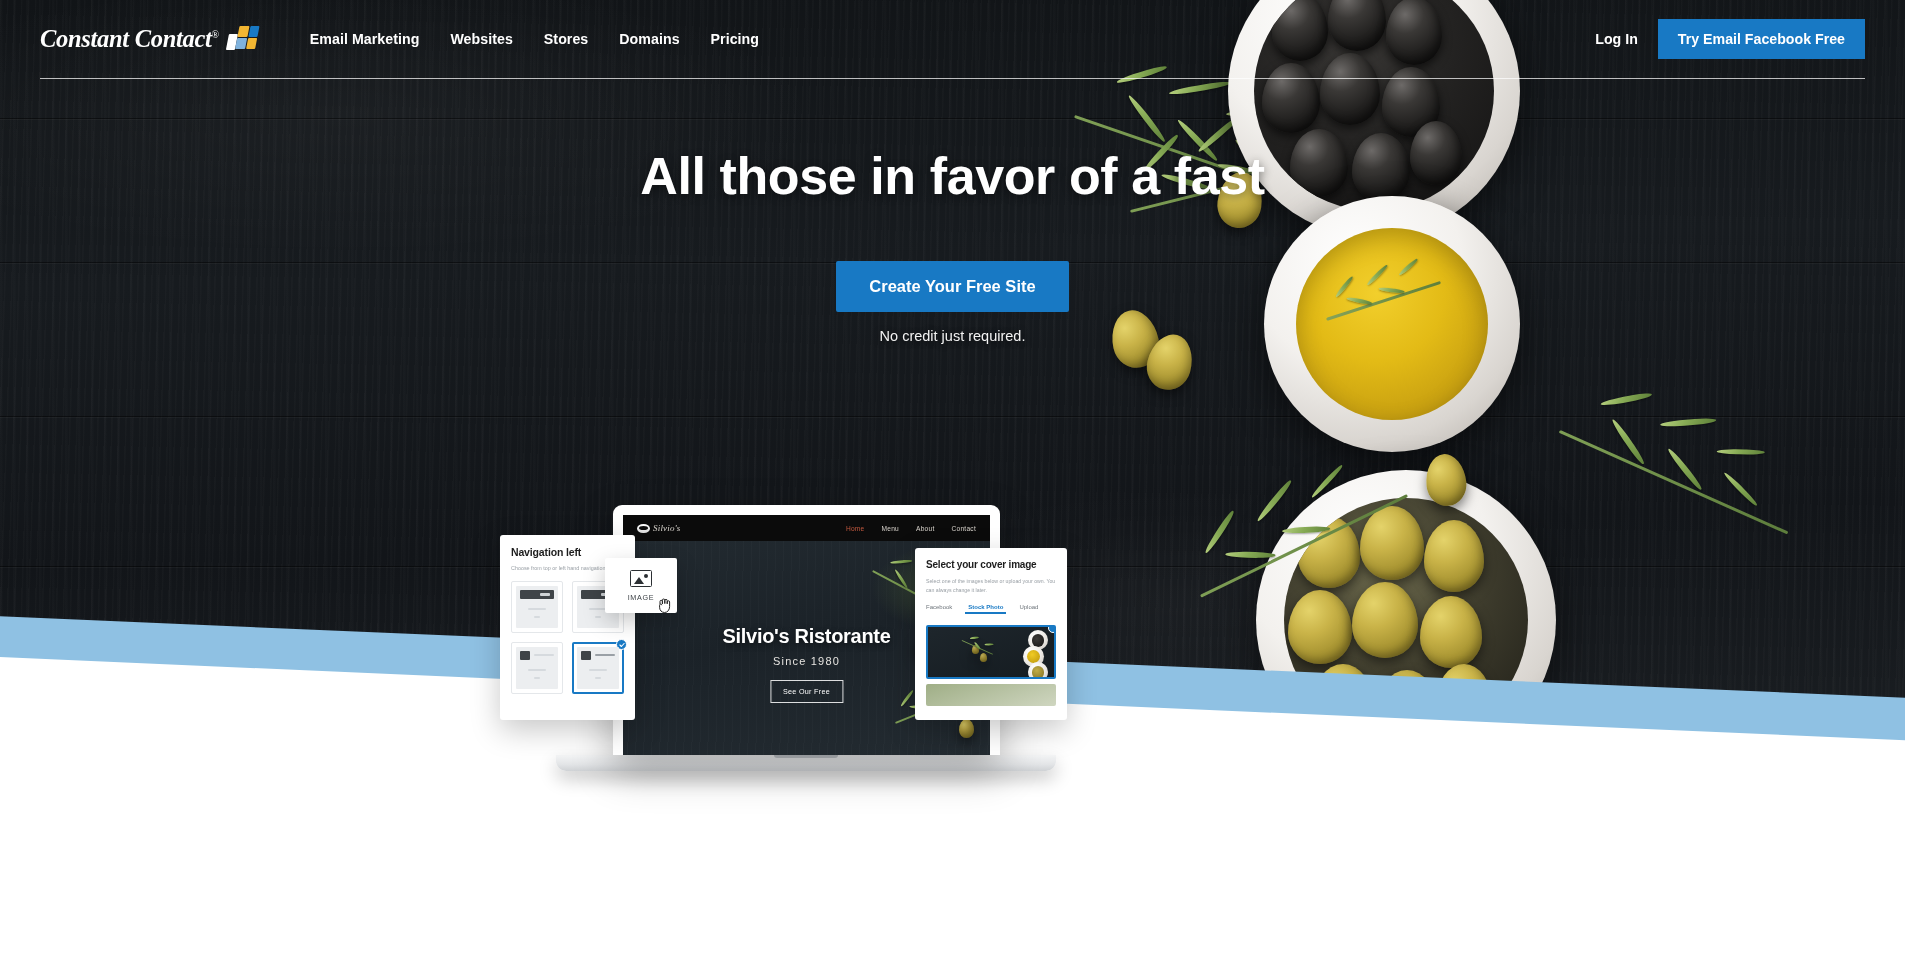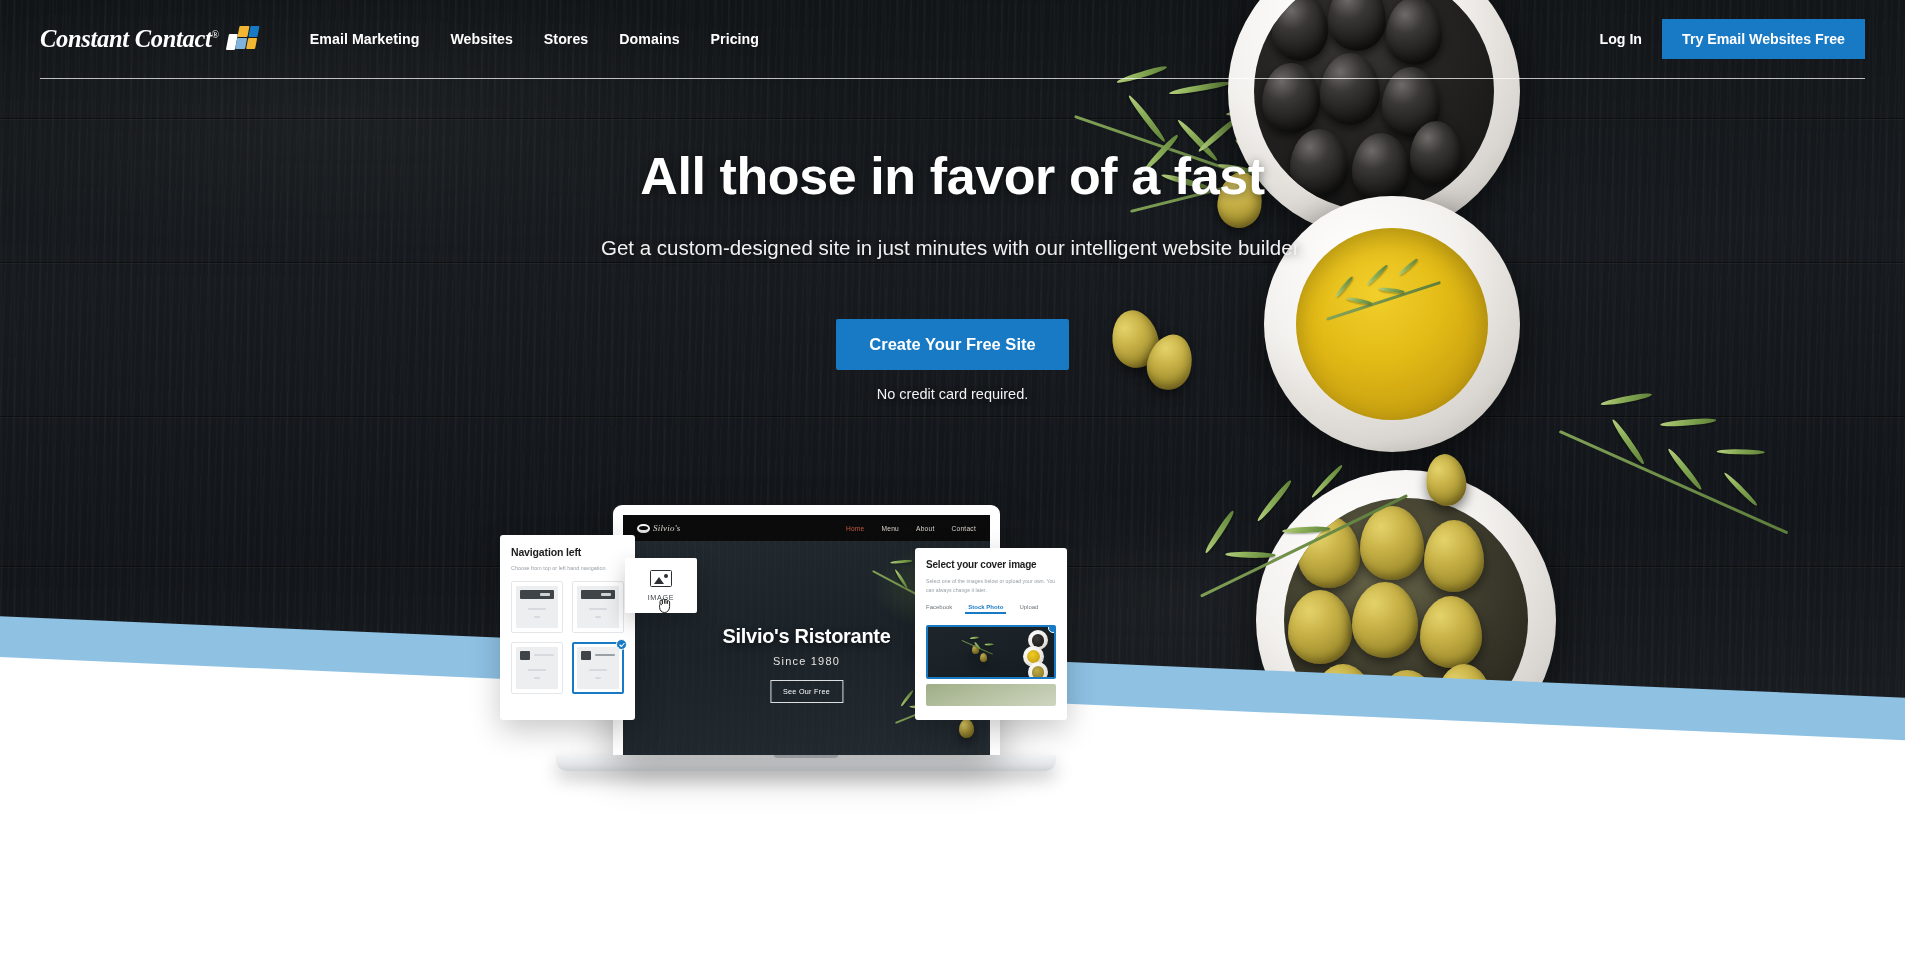--- a/index.html
+++ b/index.html
@@ -226,21 +226,21 @@
     position:absolute; right:-5px; top:-5px; width:11px; height:11px; border-radius:50%;
     background:#1879c4; border:1.5px solid #fff;
     display:flex; align-items:center; justify-content:center;
   }
   .thumb .check svg { width:6px; height:6px; }
 
   
   .image-chip {
     position:absolute; left:605px; top:558px; width:72px; height:55px;
     background:#fff; border-radius:2px; box-shadow:0 8px 22px rgba(0,0,0,0.22);
-    display:flex; flex-direction:column; align-items:center; justify-content:center; gap:6px;margin-left:20px;
+    display:flex; flex-direction:column; align-items:center; justify-content:center; gap:6px;
   }
   .image-chip .ic {
     width:22px; height:17px; border:1.7px solid #2b2f33; border-radius:1.5px; position:relative; background:#fff;
   }
   .image-chip .ic::before{
     content:""; position:absolute; left:3px; bottom:2px; width:0; height:0;
     border-left:5px solid transparent; border-right:5px solid transparent; border-bottom:7px solid #2b2f33;
   }
   .image-chip .ic::after{
     content:""; position:absolute; right:3.5px; top:3px; width:4px; height:4px; border-radius:50%; background:#2b2f33;
@@ -542,25 +542,24 @@
     <nav class="main-nav">
       <a href="#">Email Marketing</a>
       <a href="#">Websites</a>
       <a href="#">Stores</a>
       <a href="#">Domains</a>
       <a href="#">Pricing</a>
     </nav>
 
     <div class="header-right">
       <a href="#" class="login-link">Log In</a>
-      <button class="btn-try">Try Email Websites Free</button>
+      <button class="btn-try">Try Email Facebook Free</button>
     </div>
   </div>
 </header>
 
 <section id="hero-copy">
   <h1 class="hero-title">
     <span>All those in favor of a fast</span>
   </h1>
-  <p class="hero-sub">Get a custom-designed site in just minutes with our intelligent website builder.</p>
   <button class="btn-cta">Create Your Free Site</button>
-  <p class="cta-note">No credit card required.</p>
+  <p class="cta-note">No credit just required.</p>
 </section>
 
 </body></html>

